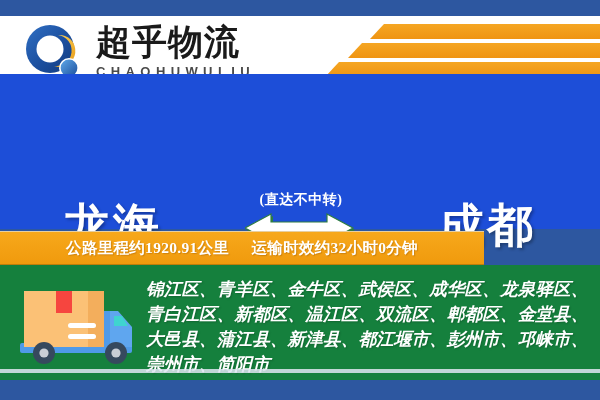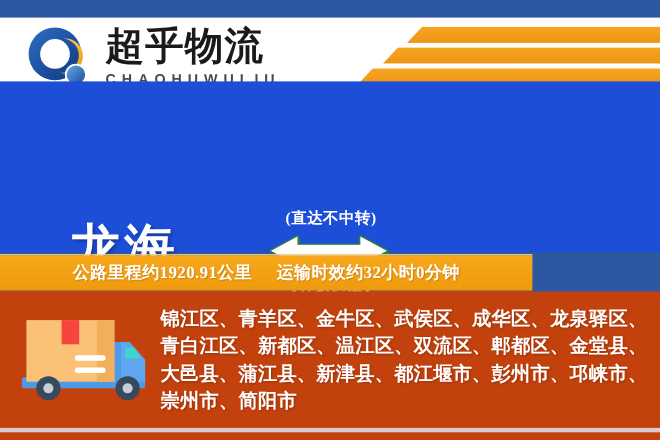--- a/index.html
+++ b/index.html
@@ -131,22 +131,23 @@
     letter-spacing: 0.3px;
     white-space: nowrap;
     text-shadow: 1px 1px 1px rgba(140,80,0,0.35);
   }
   .infobar-text .gap { display: inline-block; width: 14px; }
 
   
   .bottom {
     position: absolute;
     left: 0; top: 265px;
-    width: 600px; height: 135px;
-    background: #c2410c;
+    width: 600px; height: 115px;
+    background: #15803d;
+    font-style: italic;
   }
   .truck {
     position: absolute;
     left: 18px; top: 20px;
     width: 120px; height: 90px;
   }
   .districts {
     position: absolute;
     left: 146px; top: 12px;
     width: 444px;
@@ -221,20 +222,21 @@
         <svg width="112" height="34" viewBox="0 0 112 34">
           <g transform="translate(2,2)">
             <path d="M0 17 L26 3 L26 11 L82 11 L82 3 L108 17 L82 31 L82 23 L26 23 L26 31 Z" fill="#2f7d42"></path>
           </g>
           <path d="M0 17 L26 3 L26 11 L82 11 L82 3 L108 17 L82 31 L82 23 L26 23 L26 31 Z" fill="#ffffff" stroke="#2f7d42" stroke-width="1.2"></path>
         </svg>
       </div>
       <div class="arrow-bottom">【往返运输】</div>
     </div>
 
+    <div class="city right">成都</div>
   </div>
 
   <div class="infobar">
     <div class="infobar-text">
       <span>公路里程约1920.91公里</span>
       <span class="gap"></span>
       <span>运输时效约32小时0分钟</span>
     </div>
   </div>
 

